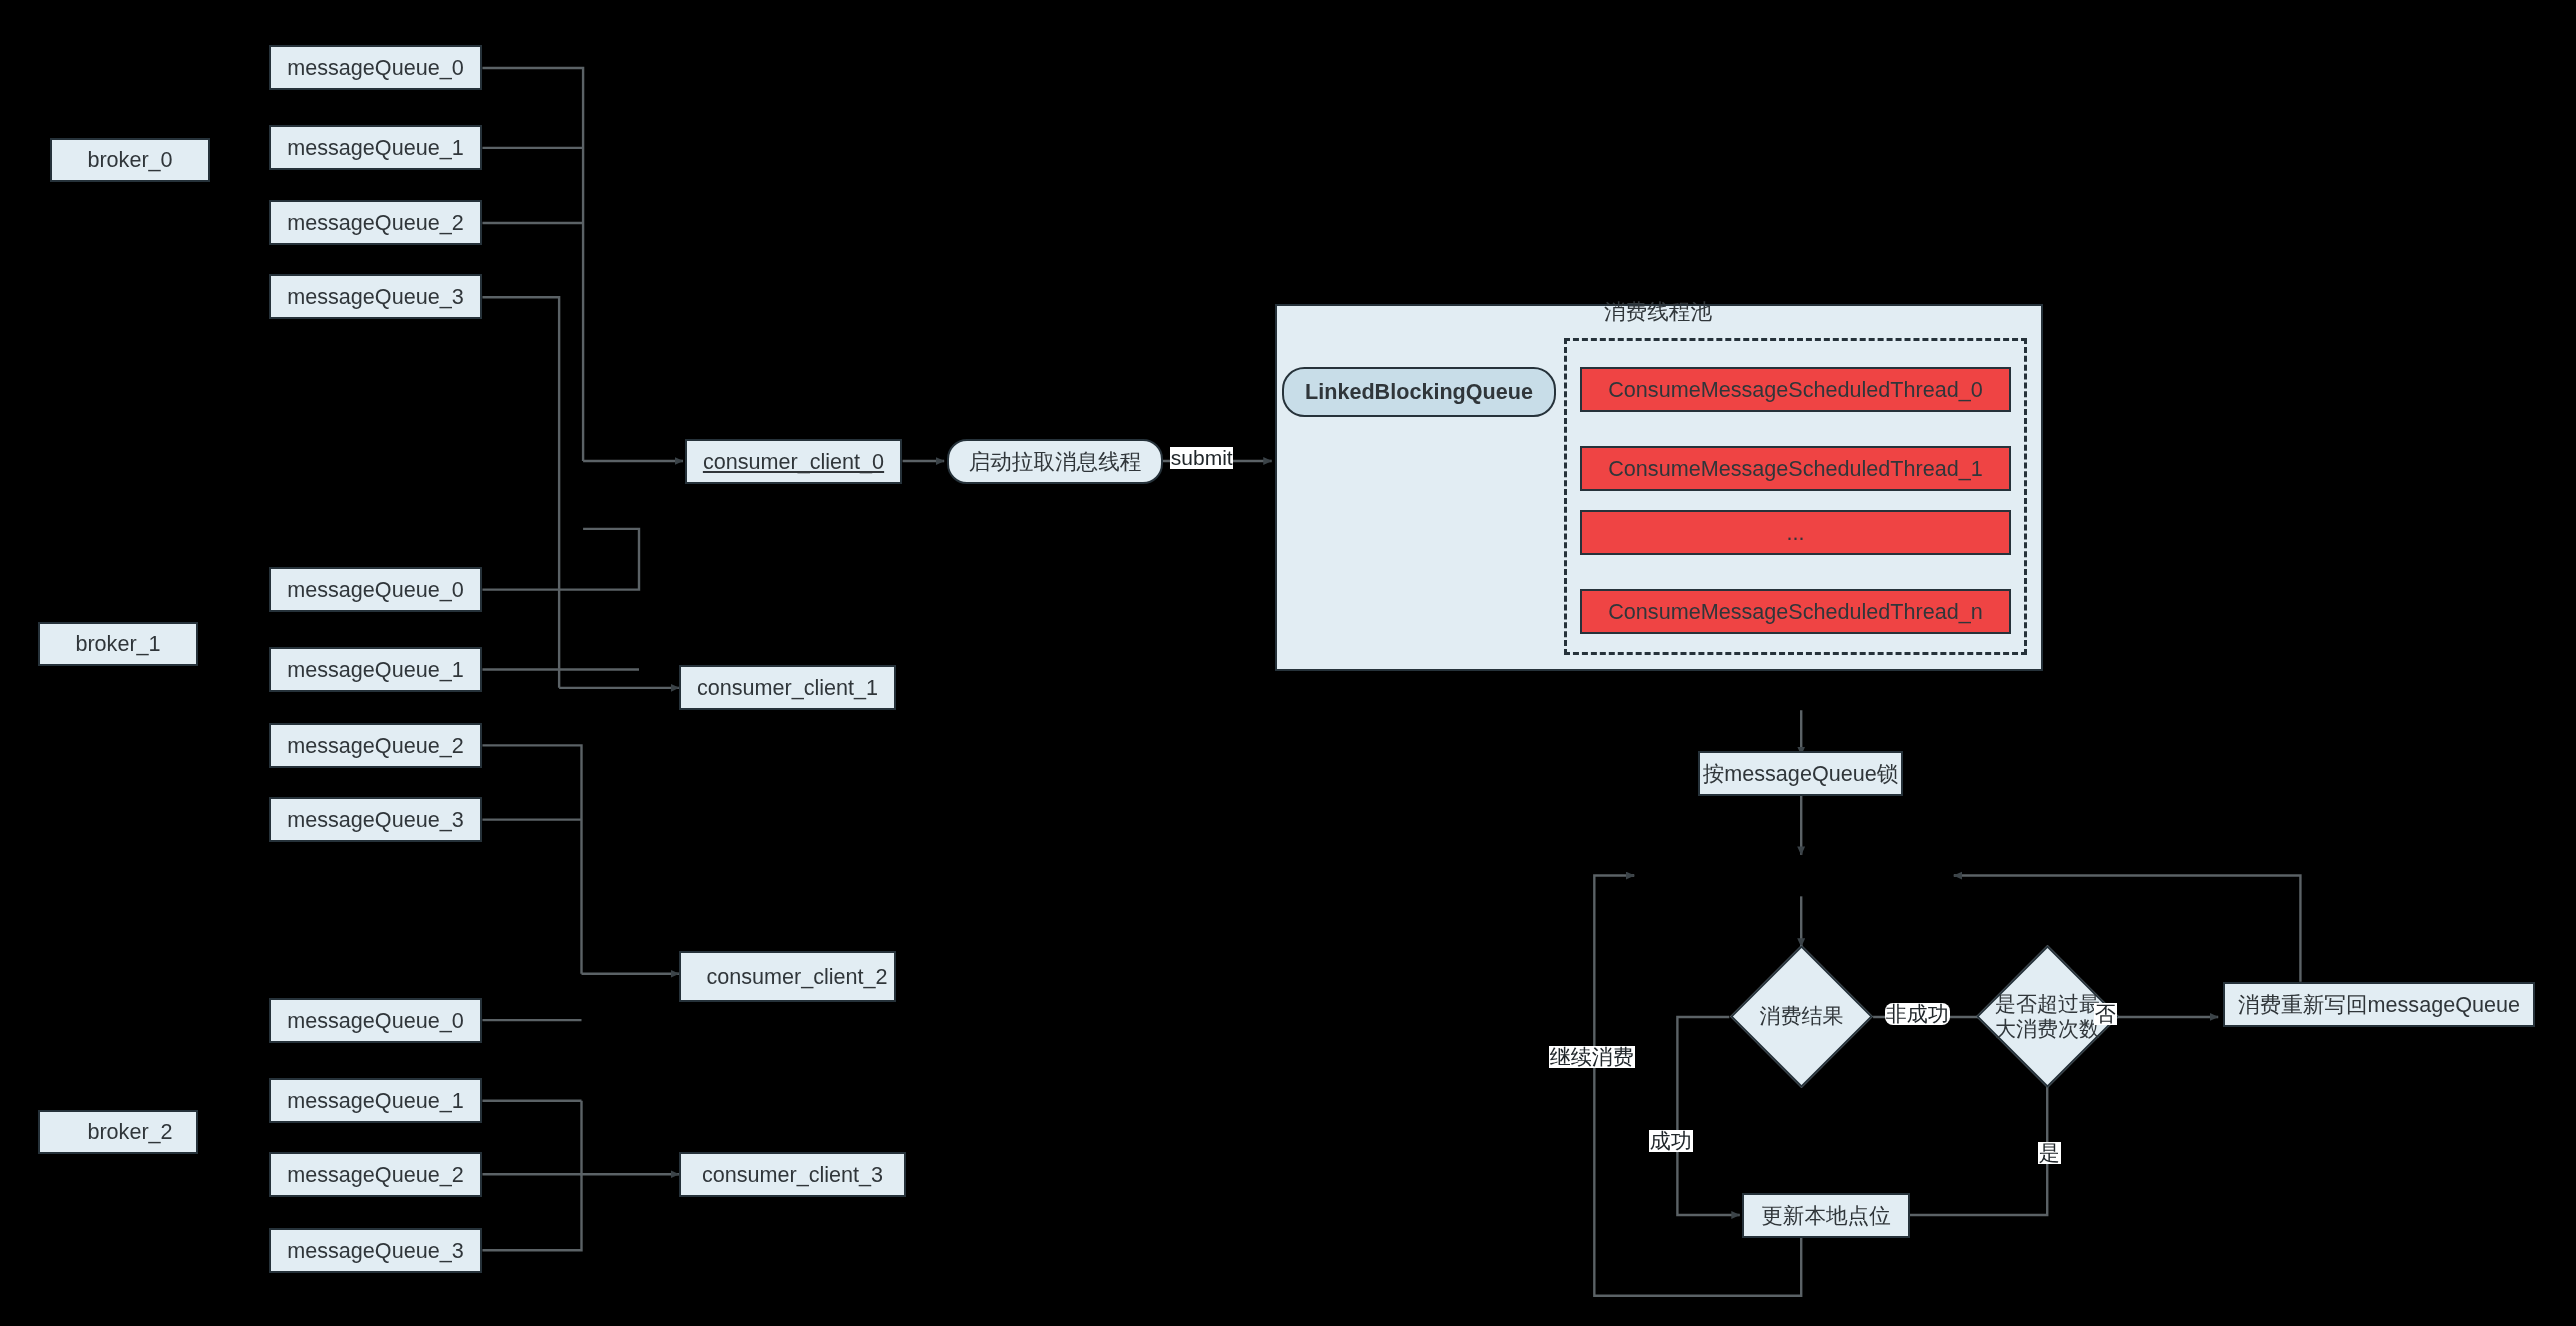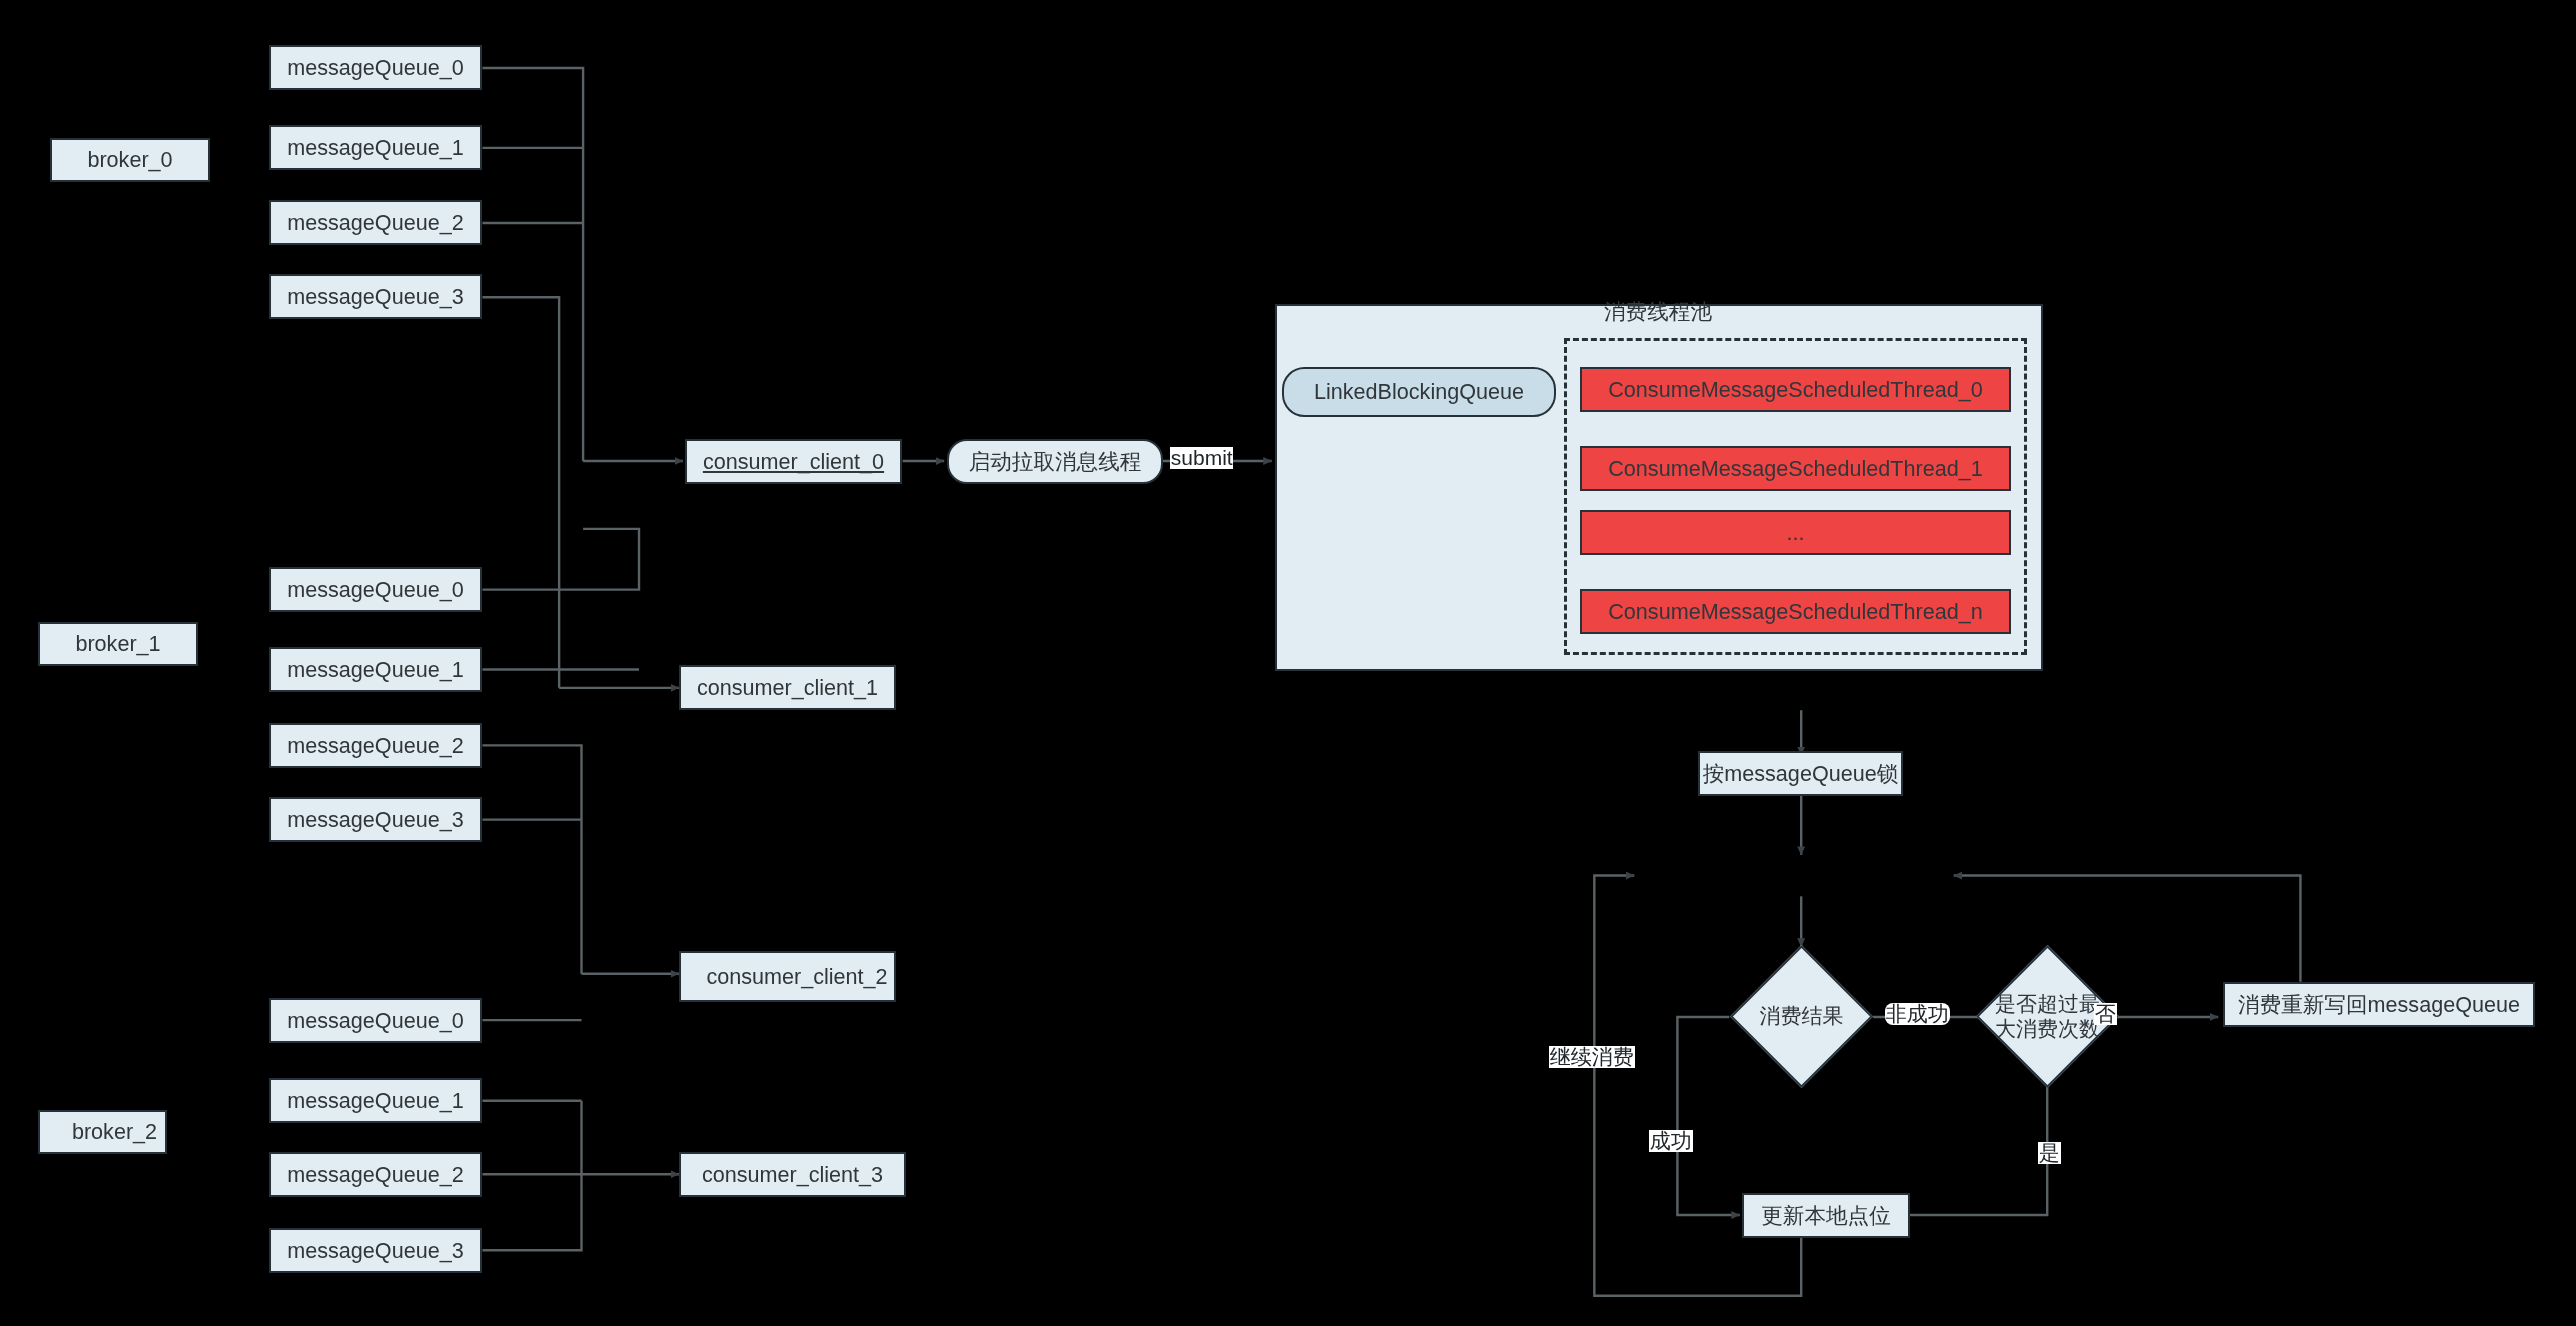--- a/index.html
+++ b/index.html
@@ -106,21 +106,21 @@
       <path d="M2563,1361 V1521 H2332" marker-end="url(#arrow)"></path>
 
       <path d="M2165,1273 H2100 V1521 H2178" marker-end="url(#arrow)"></path>
 
       <path d="M2255,1549 V1622 H1996 V1096 H2046" marker-end="url(#arrow)"></path>
     </g>
   </svg>
 
   <div class="node" style="left:50px;top:138px;width:160px;height:44px;">broker_0</div>
   <div class="node" style="left:38px;top:622px;width:160px;height:44px;">broker_1</div>
-  <div class="node" style="left:38px;top:1110px;width:129px;height:44px;padding-left:24px;">broker_2</div>
+  <div class="node" style="left:38px;top:1110px;width:160px;height:44px;padding-left:24px;">broker_2</div>
 
   <div class="node" style="left:269px;top:45px;width:213px;height:45px;">messageQueue_0</div>
   <div class="node" style="left:269px;top:125px;width:213px;height:45px;">messageQueue_1</div>
   <div class="node" style="left:269px;top:200px;width:213px;height:45px;">messageQueue_2</div>
   <div class="node" style="left:269px;top:274px;width:213px;height:45px;">messageQueue_3</div>
 
   <div class="node" style="left:269px;top:567px;width:213px;height:45px;">messageQueue_0</div>
   <div class="node" style="left:269px;top:647px;width:213px;height:45px;">messageQueue_1</div>
   <div class="node" style="left:269px;top:723px;width:213px;height:45px;">messageQueue_2</div>
   <div class="node" style="left:269px;top:797px;width:213px;height:45px;">messageQueue_3</div>
@@ -136,21 +136,21 @@
   <div class="node" style="left:679px;top:1152px;width:227px;height:45px;">consumer_client_3</div>
 
   <div class="node" style="left:947px;top:439px;width:216px;height:45px;border-radius:20px;">启动拉取消息线程</div>
 
   <div class="edge-label" style="left:1170px;top:447px;">submit</div>
 
   <div class="pool-box" style="left:1275px;top:304px;width:768px;height:367px;"></div>
   <div class="pool-title" style="left:1604px;top:297px;">消费线程池</div>
   <div class="dashed" style="left:1564px;top:338px;width:463px;height:317px;"></div>
 
-  <div class="node pill" style="left:1282px;top:367px;width:274px;height:50px;">LinkedBlockingQueue</div>
+  <div class="node pill" style="left:1282px;top:367px;width:274px;height:50px;font-weight:bold;">LinkedBlockingQueue</div>
 
   <div class="node thread" style="left:1580px;top:367px;width:431px;height:45px;">ConsumeMessageScheduledThread_0</div>
   <div class="node thread" style="left:1580px;top:446px;width:431px;height:45px;">ConsumeMessageScheduledThread_1</div>
   <div class="node thread" style="left:1580px;top:510px;width:431px;height:45px;">...</div>
   <div class="node thread" style="left:1580px;top:589px;width:431px;height:45px;">ConsumeMessageScheduledThread_n</div>
 
   <div class="node" style="left:1698px;top:751px;width:205px;height:45px;">按messageQueue锁</div>
 
 
   <div class="diamond" style="left:1751px;top:966px;width:101px;height:101px;">

